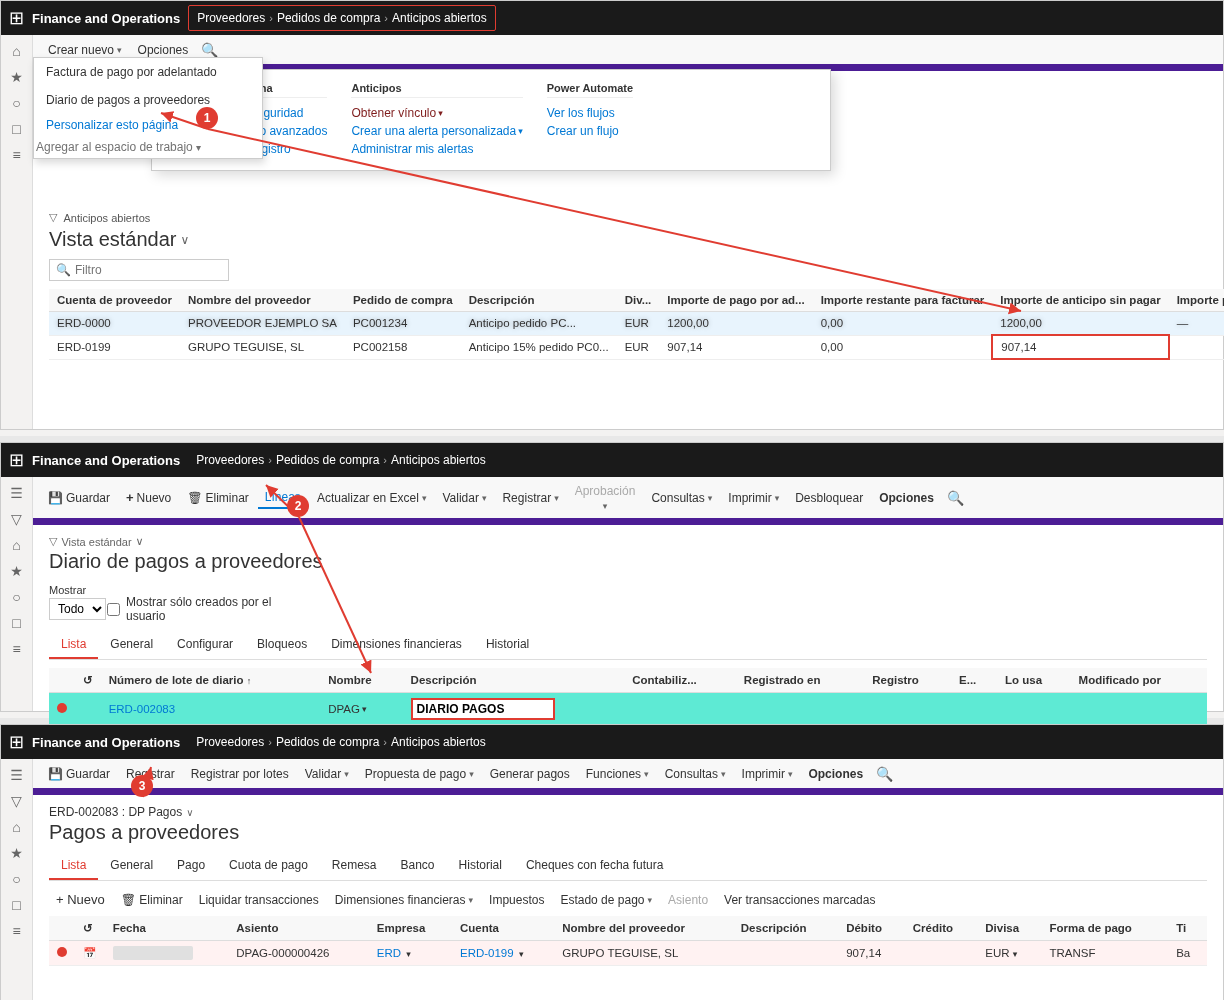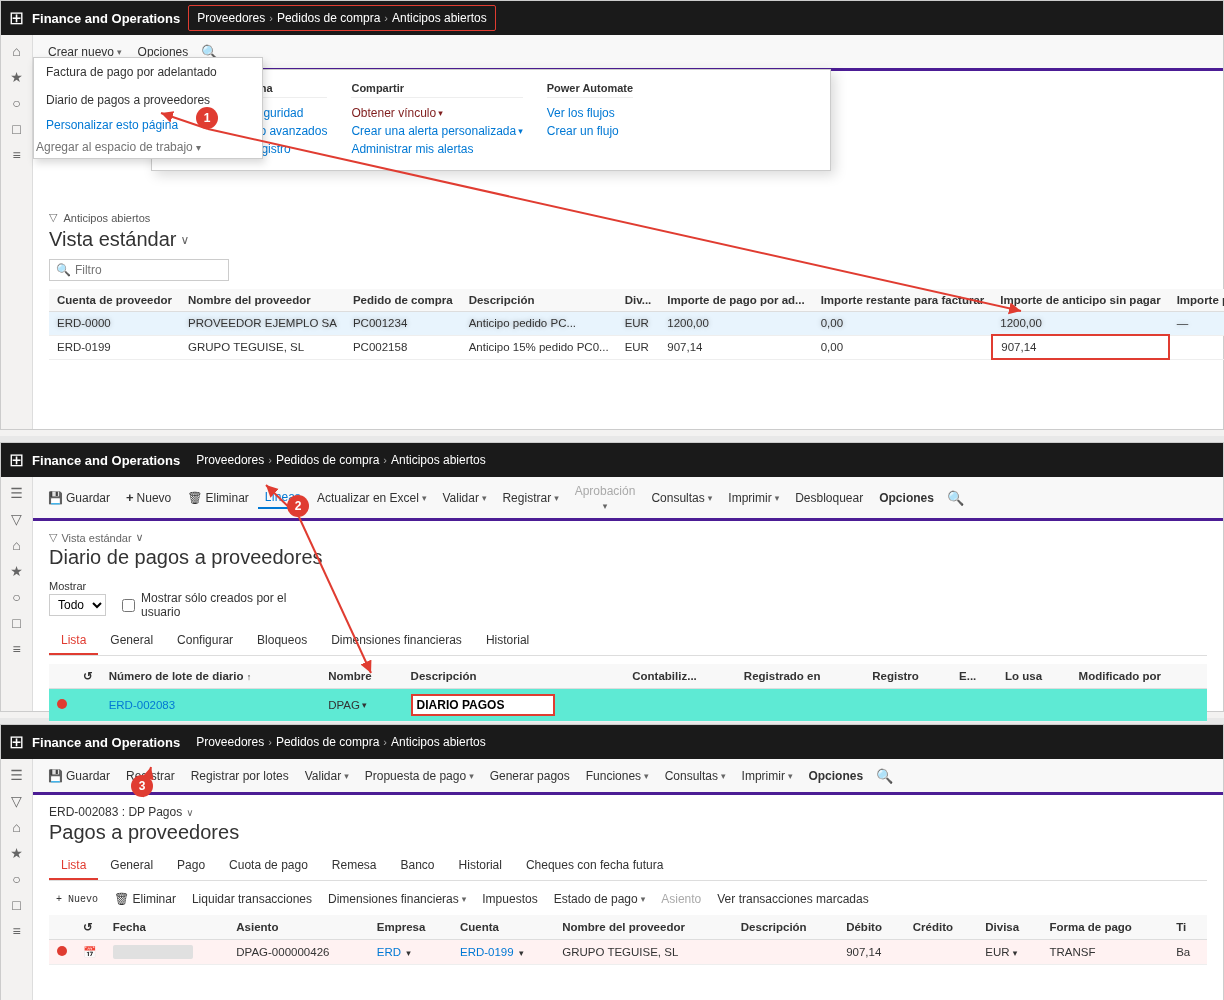--- a/index.html
+++ b/index.html
@@ -12,21 +12,21 @@
       border: 1px solid #e03c31;
       padding: 2px 8px;
       height: 26px;
       border-radius: 2px;
     }
     .breadcrumb-bar span { color: #fff; font-size: 12px; }
 
     
     .toolbar {
       background: #f8f8f8;
-      border-bottom: 3px solid #4c1d95;
+      border-bottom: 7px solid #4c1d95;
       display: flex;
       align-items: center;
       padding: 4px 8px;
       gap: 2px;
       flex-wrap: wrap;
       min-height: 36px;
     }
     .toolbar-btn {
       display: flex;
       align-items: center;
@@ -143,21 +143,21 @@
 
     
     .inline-select {
       border: 1px solid #ccc;
       padding: 2px 4px;
       font-size: 12px;
       background: #fff;
     }
 
     
-    .form-row { display: flex; align-items: center; gap: 16px; margin-bottom: 8px; }
+    .form-row { display: flex; align-items: center; gap: 1px; margin-bottom: 8px; }
 
     
     .table-input {
       border: 2px solid #e03c31;
       padding: 2px 4px;
       font-size: 12px;
       width: 120px;
       outline: none;
     }
 
@@ -224,21 +224,21 @@
     </div>
 
     <div style="position:absolute;top:68px;left:150px;background:#fff;border:1px solid #ccc;box-shadow:4px 4px 12px rgba(0,0,0,0.15);z-index:200;display:flex;padding:12px 16px;gap:24px;width:680px;">
       <div>
         <div style="font-size:11px;font-weight:700;color:#333;margin-bottom:6px;border-bottom:1px solid #eee;padding-bottom:3px;">Opciones de página</div>
         <div style="font-size:12px;color:#0078d4;padding:2px 0;cursor:pointer;">Diagnóstico de seguridad</div>
         <div style="font-size:12px;color:#0078d4;padding:2px 0;cursor:pointer;">Ordenación o filtro avanzados</div>
         <div style="font-size:12px;color:#0078d4;padding:2px 0;cursor:pointer;">Información de registro</div>
       </div>
       <div>
-        <div style="font-size:11px;font-weight:700;color:#333;margin-bottom:6px;border-bottom:1px solid #eee;padding-bottom:3px;">Compartir</div>
+        <div style="font-size:11px;font-weight:700;color:#333;margin-bottom:6px;border-bottom:1px solid #eee;padding-bottom:3px;">Anticipos</div>
         <div style="font-size:12px;color:#7f1d1d;padding:2px 0;cursor:pointer;display:flex;align-items:center;gap:2px;">Obtener vínculo <span style="font-size:9px;">▾</span></div>
         <div style="font-size:12px;color:#0078d4;padding:2px 0;cursor:pointer;display:flex;align-items:center;gap:2px;">Crear una alerta personalizada <span style="font-size:9px;">▾</span></div>
         <div style="font-size:12px;color:#0078d4;padding:2px 0;cursor:pointer;">Administrar mis alertas</div>
       </div>
       <div>
         <div style="font-size:11px;font-weight:700;color:#333;margin-bottom:6px;border-bottom:1px solid #eee;padding-bottom:3px;">Power Automate</div>
         <div style="font-size:12px;color:#0078d4;padding:2px 0;cursor:pointer;">Ver los flujos</div>
         <div style="font-size:12px;color:#0078d4;padding:2px 0;cursor:pointer;">Crear un flujo</div>
       </div>
     </div>
@@ -573,21 +573,21 @@
         <div class="tab-item">General</div>
         <div class="tab-item">Pago</div>
         <div class="tab-item">Cuota de pago</div>
         <div class="tab-item">Remesa</div>
         <div class="tab-item">Banco</div>
         <div class="tab-item">Historial</div>
         <div class="tab-item">Cheques con fecha futura</div>
       </div>
 
       <div style="display:flex;align-items:center;gap:2px;margin-bottom:6px;flex-wrap:wrap;">
-        <button class="toolbar-btn" style="font-size:10px;font-family:Liberation Mono, monospace;">+ Nuevo</button>
+        <button class="toolbar-btn" style="font-size:13px;">+ Nuevo</button>
         <button class="toolbar-btn" style="font-size:12px;">🗑 Eliminar</button>
         <button class="toolbar-btn" style="font-size:12px;">Liquidar transacciones</button>
         <button class="toolbar-btn" style="font-size:12px;">Dimensiones financieras <span class="chevron">▾</span></button>
         <button class="toolbar-btn" style="font-size:12px;">Impuestos</button>
         <button class="toolbar-btn" style="font-size:12px;">Estado de pago <span class="chevron">▾</span></button>
         <button class="toolbar-btn" style="font-size:12px;color:#aaa;">Asiento</button>
         <button class="toolbar-btn" style="font-size:12px;">Ver transacciones marcadas</button>
       </div>
 
       <table class="data-table" style="width:100%;">

